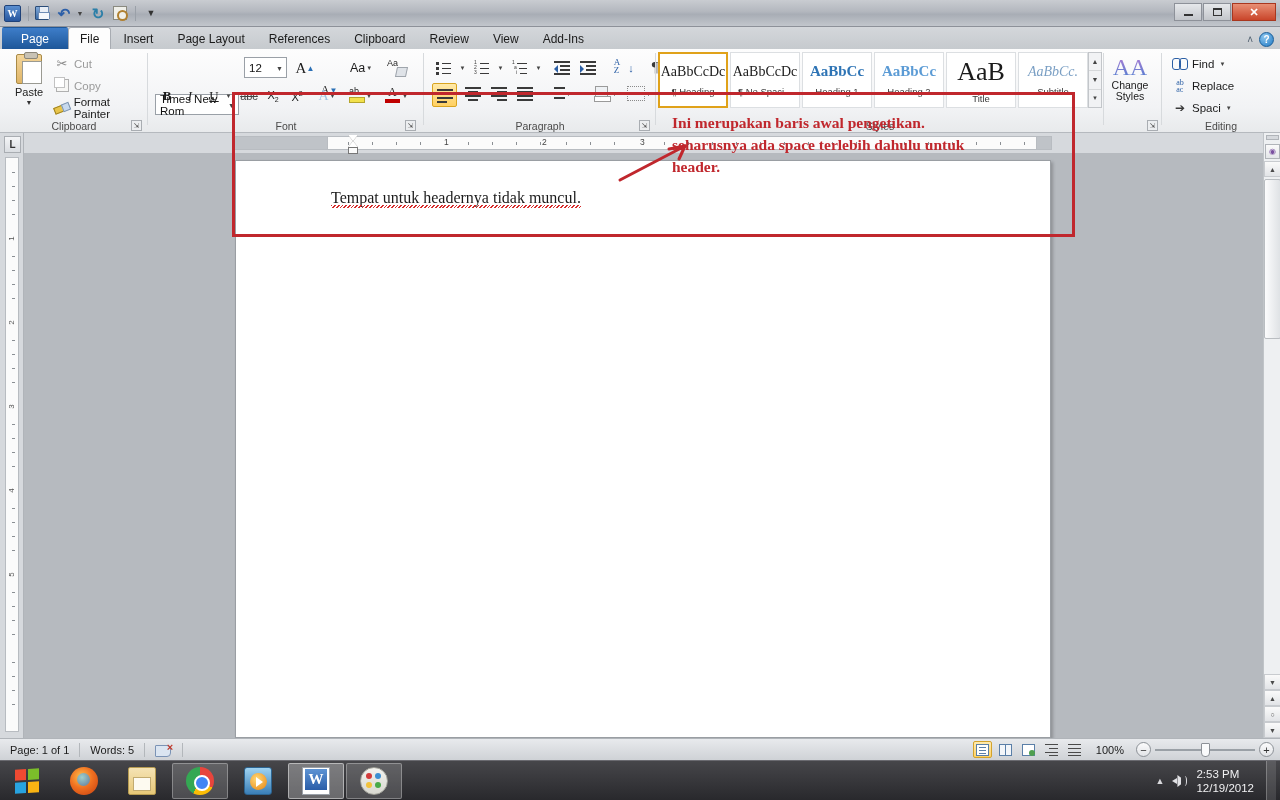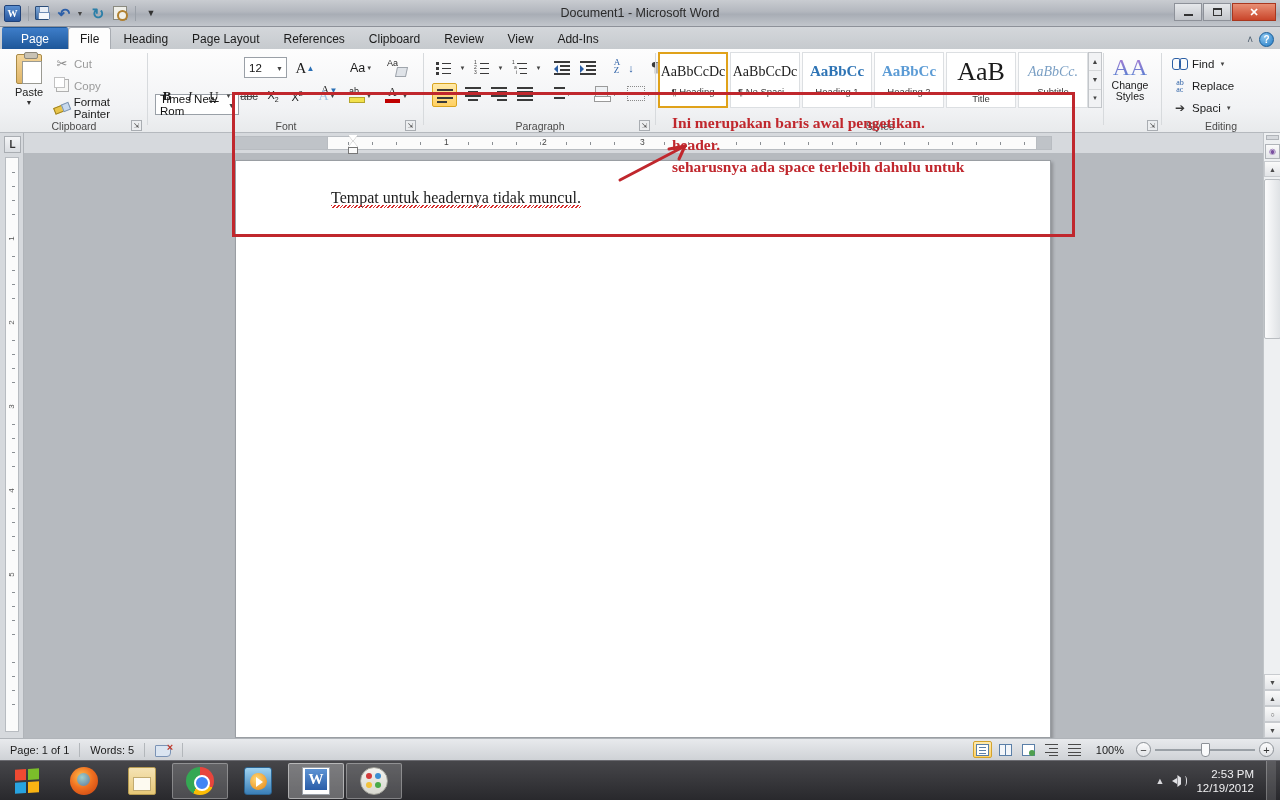--- a/index.html
+++ b/index.html
@@ -402,21 +402,21 @@
   .ic-word { background:#fff; border:1px solid #9aa0a8; }
   .ic-word:after{content:'W';position:absolute;left:2px;top:1px;right:2px;bottom:4px;background:linear-gradient(to bottom,#5d93d4,#2b5ea8);color:#fff;font-family:"Liberation Serif",serif;font-weight:bold;font-size:15px;display:flex;align-items:center;justify-content:center;}
   .ic-paint { border-radius:50%; background:linear-gradient(to bottom,#f3f3ef,#d8d8d0); border:1px solid #a0a098; }
   .ic-paint:after{content:'';position:absolute;left:5px;top:5px;width:6px;height:6px;border-radius:50%;background:#d23b3b;box-shadow:9px 0 0 #3b8fd2, 0 9px 0 #f2c23b, 9px 9px 0 #48aa48;}
   .tray { position:absolute; right:0; top:0; height:40px; display:flex; align-items:center; gap:8px; padding-right:4px; }
   .tray-chev { font-size:9px; color:#d8d8dc; }
   .tray-vol { width:16px;height:14px;position:relative; }
   .tray-vol:before{content:'';position:absolute;left:0;top:4px;width:0;height:0;border-top:3px solid transparent;border-bottom:3px solid transparent;border-right:5px solid #e2e2e6;}
   .tray-vol:after{content:'';position:absolute;left:5px;top:1px;width:4px;height:12px;background:#e2e2e6;clip-path:polygon(0 0,100% 25%,100% 75%,0 100%);}
   .tray-wave { position:absolute; left:10px; top:2px; width:5px; height:10px; border-right:1.5px solid #e2e2e6; border-radius:0 50% 50% 0;}
-  .clock { color:#f0f0f2; font-size:11.5px; text-align:right; line-height:14px; }
+  .clock { color:#f0f0f2; font-size:11.5px; text-align:left; line-height:14px; }
   .show-desktop { width:10px; height:40px; background:rgba(255,255,255,0.12); border-left:1px solid rgba(255,255,255,0.25); margin-left:4px;}
 
   
   .annot-rect {
     position:absolute; left:232px; top:92px; width:843px; height:145px;
     border:3px solid #c0272d; pointer-events:none;
   }
   .annot-text {
     position:absolute; left:672px; top:112px; width:375px;
     font-family:"Liberation Serif", serif; font-weight:bold; font-size:15.5px;
@@ -446,36 +446,35 @@
           <span class="icon-redo">↻</span>
         </div>
       <div class="qat-btn">
           <div class="icon-print-prev"></div>
         </div>
       <div class="qat-sep"></div>
       <div class="qat-btn">
           <span class="icon-dropdown-arrow">▼</span>
         </div>
     </div>
-    <div class="title-text">Document1  -  Microsoft Word</div>
     <div class="winctrls">
       <div class="winbtn">
           <div class="min-glyph"></div>
         </div>
       <div class="winbtn">
           <div class="max-glyph"></div>
         </div>
       <div class="winbtn close">✕</div>
     </div>
   </div>
 
   <div class="tabstrip">
     <div class="tab file">Page</div>
     <div class="tab active">File</div>
-    <div class="tab">Heading</div>
+    <div class="tab">Insert</div>
     <div class="tab">Page Layout</div>
     <div class="tab">References</div>
     <div class="tab">Clipboard</div>
     <div class="tab">Review</div>
     <div class="tab">View</div>
     <div class="tab">Add-Ins</div>
     <div class="tabstrip-right">
       <span class="chev-up">˄</span>
       <span class="help-q">?</span>
     </div>
@@ -949,17 +948,17 @@
   </div>
 
   <div class="annot-rect"></div>
   <svg class="annot-arrow" viewBox="0 0 80 45">
     <line x1="5" y1="40" x2="70" y2="6" stroke="#c0272d" stroke-width="3" stroke-linecap="round"></line>
     <line x1="70" y1="6" x2="54" y2="9" stroke="#c0272d" stroke-width="3" stroke-linecap="round"></line>
     <line x1="70" y1="6" x2="64" y2="19" stroke="#c0272d" stroke-width="3" stroke-linecap="round"></line>
   </svg>
   <div class="annot-text">
     <div>Ini merupakan baris awal pengetikan.</div>
+    <div>seharusnya ada space terlebih dahulu untuk</div>
     <div>header.</div>
-    <div>seharusnya ada space terlebih dahulu untuk</div>
   </div>
 
 </div>
 
 </body></html>

